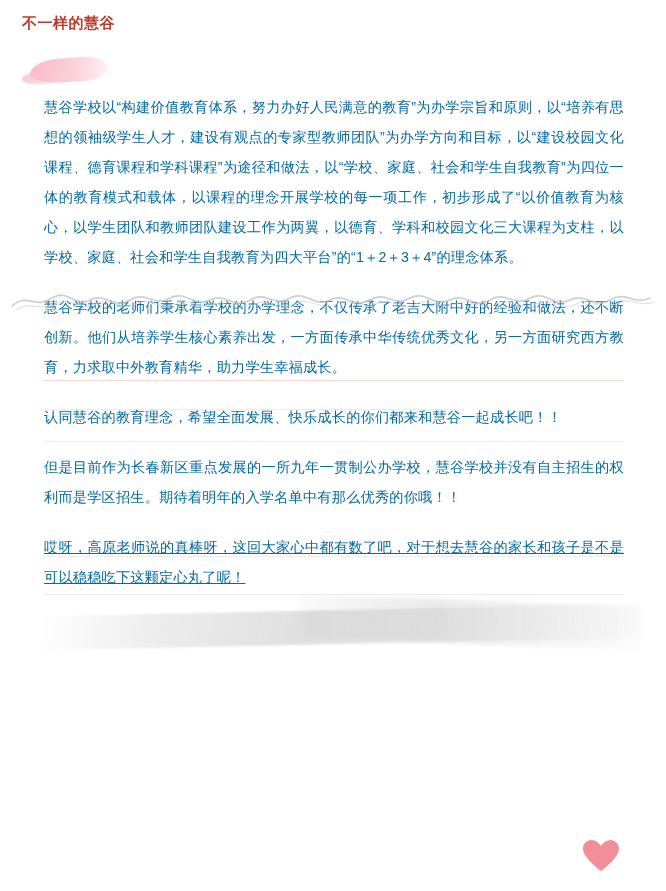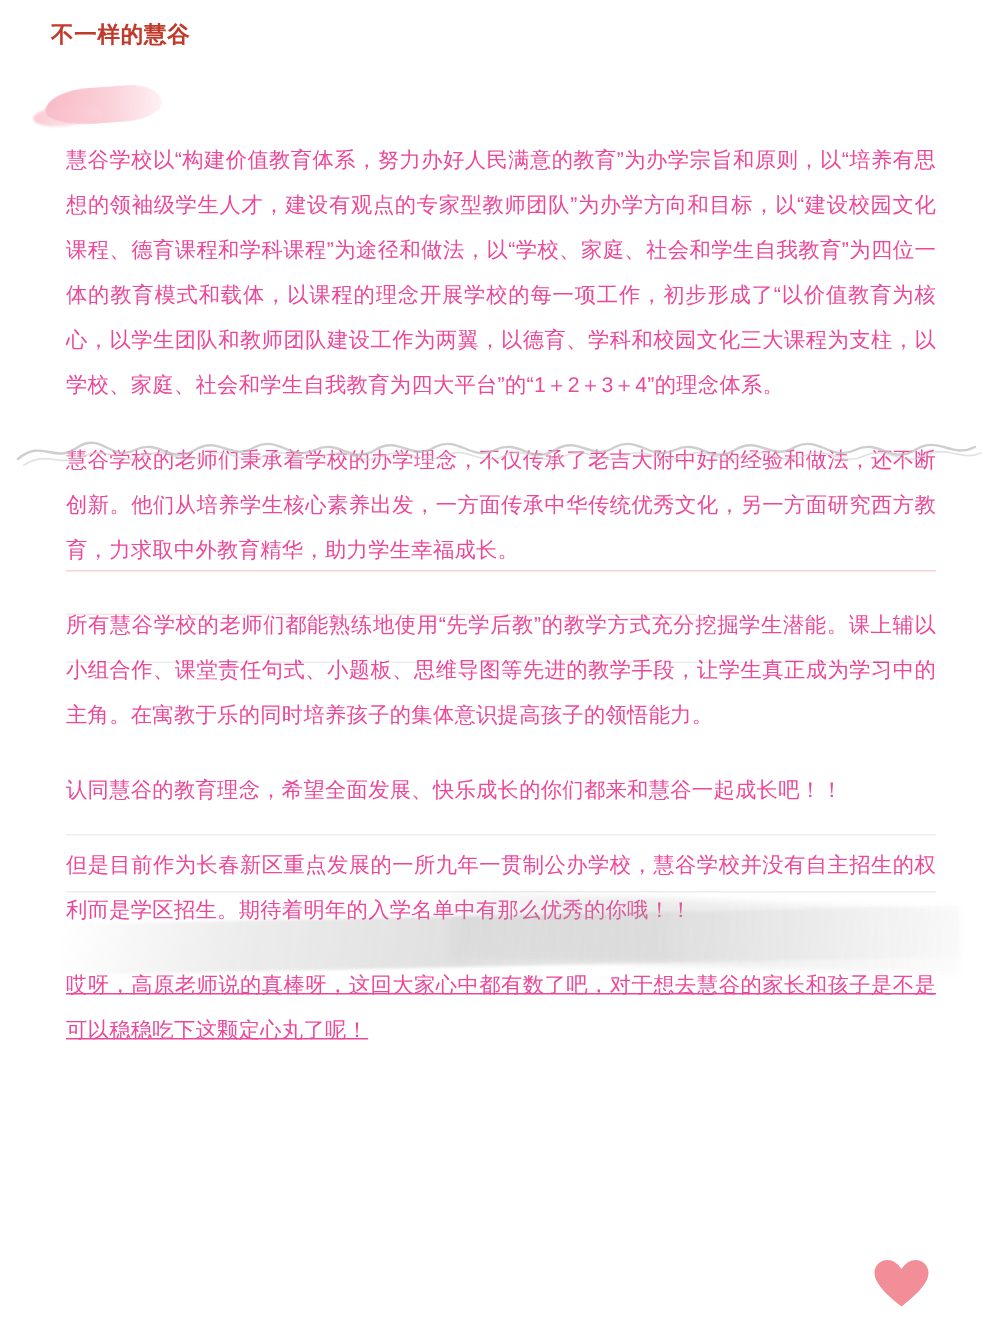--- a/index.html
+++ b/index.html
@@ -22,21 +22,20 @@
     box-sizing: border-box;
   }
   .title {
     position: absolute;
     top: 14px;
     left: 22px;
     font-size: 15px;
     font-weight: bold;
     color: #c0392b;
     letter-spacing: 0.5px;
-    margin-left: 12px;
   }
   
   .brush-deco {
     position: absolute;
     top: 58px;
     left: 30px;
     width: 78px;
     height: 24px;
     background: linear-gradient(95deg, rgba(248,181,193,0.95) 0%, rgba(250,200,210,0.85) 55%, rgba(252,222,229,0.4) 100%);
     border-radius: 40% 30% 35% 45% / 60% 55% 50% 45%;
@@ -57,21 +56,21 @@
   .content {
     position: absolute;
     top: 92px;
     left: 44px;
     width: 580px;
   }
   p.para {
     margin: 0 0 20px 0;
     font-size: 14.2px;
     line-height: 30px;
-    color: #ec4899;
+    color: #0369a1;
     text-align: justify;
     text-justify: inter-ideograph;
     letter-spacing: 0.2px;
   }
   p.para:last-child { margin-bottom: 0; text-decoration: underline; }
 
   
   .rule {
     position: absolute;
     left: 44px;
@@ -129,21 +128,20 @@
 <div class="page">
 
   <div class="title">不一样的慧谷</div>
 
   <div class="brush-deco"></div>
   <div class="brush-deco2"></div>
 
   <div class="content">
     <p class="para">慧谷学校以“构建价值教育体系，努力办好人民满意的教育”为办学宗旨和原则，以“培养有思想的领袖级学生人才，建设有观点的专家型教师团队”为办学方向和目标，以“建设校园文化课程、德育课程和学科课程”为途径和做法，以“学校、家庭、社会和学生自我教育”为四位一体的教育模式和载体，以课程的理念开展学校的每一项工作，初步形成了“以价值教育为核心，以学生团队和教师团队建设工作为两翼，以德育、学科和校园文化三大课程为支柱，以学校、家庭、社会和学生自我教育为四大平台”的“1＋2＋3＋4”的理念体系。</p>
     <p class="para">慧谷学校的老师们秉承着学校的办学理念，不仅传承了老吉大附中好的经验和做法，还不断创新。他们从培养学生核心素养出发，一方面传承中华传统优秀文化，另一方面研究西方教育，力求取中外教育精华，助力学生幸福成长。</p>
-    <p class="para">所有慧谷学校的老师们都能熟练地使用“先学后教”的教学方式充分挖掘学生潜能。课上辅以小组合作、课堂责任句式、小题板、思维导图等先进的教学手段，让学生真正成为学习中的主角。在寓教于乐的同时培养孩子的集体意识提高孩子的领悟能力。</p>
     <p class="para">认同慧谷的教育理念，希望全面发展、快乐成长的你们都来和慧谷一起成长吧！！</p>
     <p class="para">但是目前作为长春新区重点发展的一所九年一贯制公办学校，慧谷学校并没有自主招生的权利而是学区招生。期待着明年的入学名单中有那么优秀的你哦！！</p>
     <p class="para">哎呀，高原老师说的真棒呀，这回大家心中都有数了吧，对于想去慧谷的家长和孩子是不是可以稳稳吃下这颗定心丸了呢！</p>
   </div>
 
   <div class="scribble">
     <svg width="646" height="26" viewBox="0 0 646 26" xmlns="http://www.w3.org/2000/svg">
       <path d="M2,18 C18,4 26,22 42,10 C58,0 64,20 80,12 C96,4 104,22 120,12 C136,2 144,20 160,10 C176,2 184,20 200,12 C216,4 224,22 240,12 C256,2 264,20 280,10 C296,2 304,20 320,12 C336,4 344,22 360,12 C376,2 384,20 400,10 C416,2 424,20 440,12 C456,4 464,22 480,12 C496,2 504,20 520,10 C536,2 544,20 560,12 C576,4 584,22 600,12 C616,2 624,18 640,10" fill="none" stroke="#bdbdbd" stroke-width="1.6" opacity="0.75" stroke-linecap="round"></path>
       <path d="M6,22 C22,12 30,24 46,16 C62,8 70,24 86,16 C102,8 110,24 126,16 C142,8 150,24 166,16 C182,8 190,24 206,16 C222,8 230,24 246,16 C262,8 270,24 286,16 C302,8 310,24 326,16 C342,8 350,24 366,16 C382,8 390,24 406,16 C422,8 430,24 446,16 C462,8 470,24 486,16 C502,8 510,24 526,16 C542,8 550,24 566,16 C582,8 590,24 606,16 C622,8 630,20 644,14" fill="none" stroke="#cfcfcf" stroke-width="1.2" opacity="0.6" stroke-linecap="round"></path>
     </svg>

